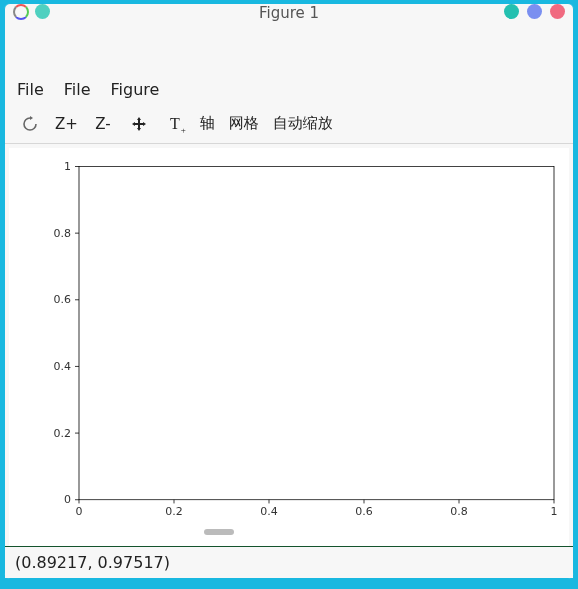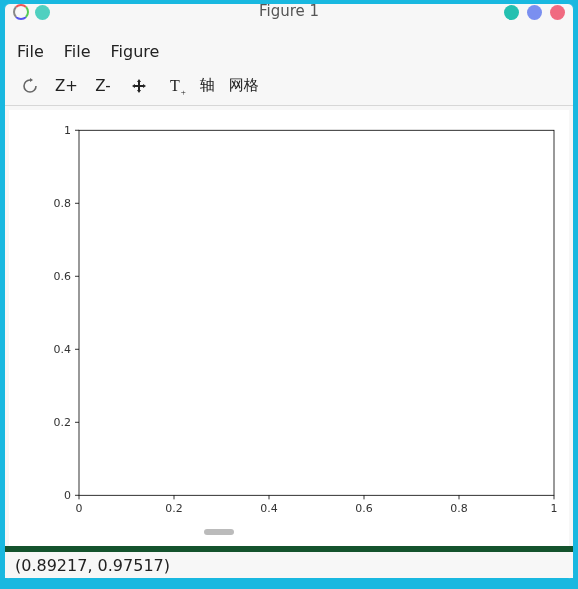--- a/index.html
+++ b/index.html
@@ -18,23 +18,23 @@
     width: 570px; height: 576px;
     background: #f7f7f7;
     border: 1px solid #19b8e0;
     border-radius: 6px;
     display: flex;
     flex-direction: column;
   }
   .titlebar {
     height: 30px;
     display: flex;
-    align-items: flex-end;
+    align-items: flex-start;
     position: relative;
-    padding: 16px 8px;
+    padding: 0 8px;
   }
   .titlebar .app-icon {
     width: 16px; height: 16px;
     border: 2px solid #888;
     border-top-color: #e55;
     border-right-color: #5c5;
     border-bottom-color: #55e;
     border-radius: 50%;
     margin-right: 6px;
   }
@@ -52,20 +52,21 @@
     pointer-events: none;
   }
   .menubar {
     height: 30px;
     display: flex;
     align-items: center;
     padding: 0 12px;
     gap: 20px;
     font-size: 16px;
     color: #222;
+    margin-top: 40px;
   }
   .menubar .menu-item { cursor: default; }
   .toolbar {
     height: 40px;
     display: flex;
     align-items: center;
     padding: 0 14px;
     gap: 14px;
     border-bottom: 1px solid #d7d7d7;
     font-size: 15px;
@@ -78,21 +79,21 @@
     background: #fff;
     position: relative;
     margin: 4px 4px 0 4px;
   }
   .plot-svg { position: absolute; inset: 0; width: 100%; height: 100%; }
   .statusbar {
     height: 32px;
     display: flex;
     align-items: center;
     padding: 0 10px;
-    border-top: 6px solid #14532d;
+    border-top: 1px solid #14532d;
     font-size: 16px;
     color: #222;
     background: #f7f7f7;
   }
   .scroll-hint {
     position: absolute;
     bottom: 11px;
     left: 195px;
     width: 30px; height: 6px;
     background: #bbb;
@@ -132,20 +133,21 @@
     <span class="tb">
       <svg width="16" height="16" viewBox="0 0 16 16">
         <path d="M8 1 L10 4 H9 V7 H12 V6 L15 8 L12 10 V9 H9 V12 H10 L8 15 L6 12 H7 V9 H4 V10 L1 8 L4 6 V7 H7 V4 H6 Z" fill="#222"></path>
       </svg>
     </span>
     <span class="tb">
       <span style="font-family: serif; font-size:16px; position:relative;">T<span style="font-size:9px; position:absolute; right:-6px; bottom:-2px;">+</span></span>
     </span>
     <span class="tb" style="min-width:auto;">轴</span>
     <span class="tb" style="min-width:auto;">网格</span>
+    <span class="tb" style="min-width:auto;">自动缩放</span>
   </div>
 
   <div class="plot-area">
     <svg class="plot-svg" id="axes-svg" viewBox="0 0 560 430" preserveAspectRatio="none">
         <rect x="70" y="20" width="475" height="360" fill="none" stroke="#000" stroke-width="0.8"></rect>
         <line x1="70" y1="380" x2="70" y2="384" stroke="#000" stroke-width="0.8"></line>
         <text x="70" y="396" text-anchor="middle" class="axis-text">0</text>
         <line x1="165" y1="380" x2="165" y2="384" stroke="#000" stroke-width="0.8"></line>
         <text x="165" y="396" text-anchor="middle" class="axis-text">0.2</text>
         <line x1="260" y1="380" x2="260" y2="384" stroke="#000" stroke-width="0.8"></line>

